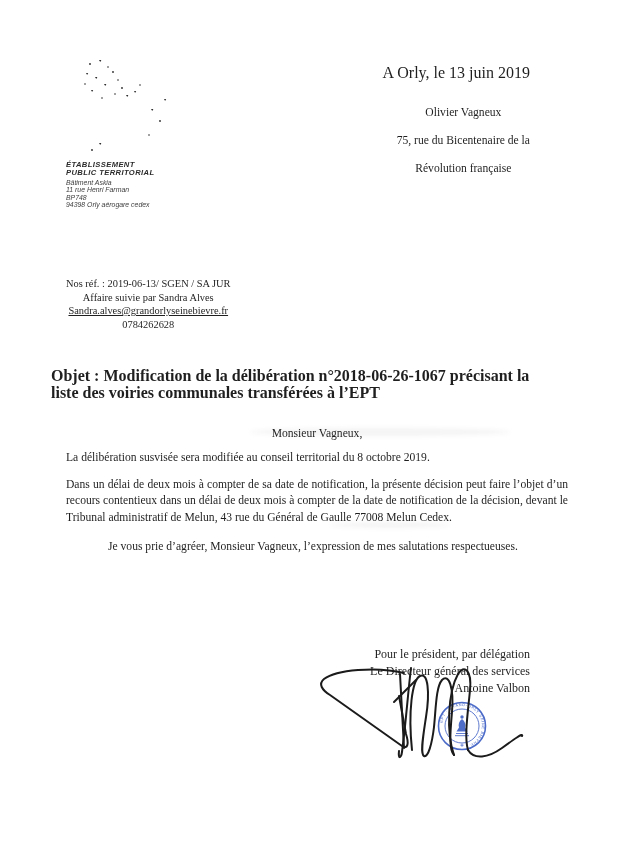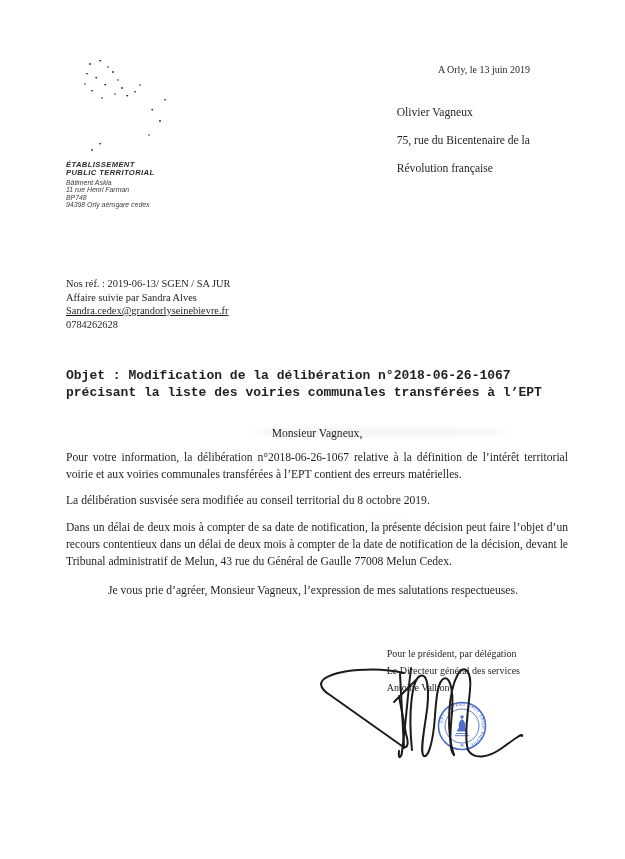--- a/index.html
+++ b/index.html
@@ -27,44 +27,44 @@
 
   .org-block {
     position: absolute; left: 66px; top: 161px;
     font-family: "Liberation Sans", "DejaVu Sans", sans-serif;
     color: #2b2b2b;
   }
   .org-bold { font-weight: bold; font-size: 7.6px; line-height: 7.6px; letter-spacing: 0.4px; font-style: italic; }
   .org-addr { margin-top: 3px; font-style: italic; font-size: 6.9px; line-height: 7.3px; color: #3d3d3d; }
 
   
-  .date-line { position: absolute; right: 95px; top: 64px; font-size: 10px; }
+  .date-line { position: absolute; right: 95px; top: 64px; font-size: 16px; }
   .recipient {
     position: absolute; right: 95px; top: 99px;
-    text-align: left; font-size: 11.6px; line-height: 28px;
+    text-align: center; font-size: 11.6px; line-height: 28px;
   }
 
   
-  .refs { position: absolute; left: 66px; top: 277px; font-size: 10.4px; line-height: 13.6px; }
+  .refs { position: absolute; left: 66px; top: 277px; font-size: 10.4px; line-height: 13.6px; text-align: center; }
   .refs .email { text-decoration: underline; text-underline-offset: 1px; }
 
   
   .subject {
-    position: absolute; left: 66px; top: 368px; width: 505px;
-    font-weight: bold; font-size: 13px; line-height: 16.5px; font-family: Liberation Mono, monospace;
+    position: absolute; left: 51px; top: 368px; width: 505px;
+    font-weight: bold; font-size: 16px; line-height: 16.5px;
   }
   .body-text { position: absolute; left: 66px; top: 426px; width: 502px; font-size: 11.6px; line-height: 16.8px; }
   .body-text p { margin: 0 0 10px 0; text-align: justify; }
   .body-text p.salutation { margin-bottom: 7px; text-align: center; }
   .body-text p:last-child { margin-top: 12px; margin-left: 42px; }
 
   
   .sig-text {
-    position: absolute; right: 105px; top: 646px;
-    font-size: 10px; line-height: 16.8px;
+    position: absolute; right: 95px; top: 646px;
+    text-align: right; font-size: 12px; line-height: 16.8px;
   }
   .stamp-svg { position: absolute; left: 436px; top: 700px; }
   .signature-svg { position: absolute; left: 316px; top: 662px; }
 
   .smudge {
     position: absolute; border-radius: 50%;
     background: rgba(40,40,40,0.05); filter: blur(2px);
   }
   .smudge.s1 { left: 250px; top: 428px; width: 260px; height: 8px; }
   .smudge.s2 { left: 330px; top: 522px; width: 120px; height: 6px; }
@@ -120,29 +120,28 @@
 
   <div class="recipient">
     <div>Olivier Vagneux</div>
     <div>75, rue du Bicentenaire de la</div>
     <div>Révolution française</div>
   </div>
 
   <div class="refs">
     <div>Nos réf. : 2019-06-13/ SGEN / SA JUR</div>
     <div>Affaire suivie par Sandra Alves</div>
-    <div class="email">Sandra.cedex@grandorlyseinebievre.fr</div>
+    <div class="email">Sandra.alves@grandorlyseinebievre.fr</div>
     <div>0784262628</div>
   </div>
 
   <div class="subject">Objet : Modification de la délibération n°2018-06-26-1067 précisant la liste des voiries communales transférées à l’EPT</div>
 
   <div class="body-text">
     <p class="salutation">Monsieur Vagneux,</p>
-    <p>Pour votre information, la délibération n°2018-06-26-1067 relative à la définition de l’intérêt territorial voirie et aux voiries communales transférées à l’EPT contient des erreurs matérielles.</p>
     <p>La délibération susvisée sera modifiée au conseil territorial du 8 octobre 2019.</p>
     <p>Dans un délai de deux mois à compter de sa date de notification, la présente décision peut faire l’objet d’un recours contentieux dans un délai de deux mois à compter de la date de notification de la décision, devant le Tribunal administratif de Melun, 43 rue du Général de Gaulle 77008 Melun Cedex.</p>
     <p>Je vous prie d’agréer, Monsieur Vagneux, l’expression de mes salutations respectueuses.</p>
   </div>
 
   <div class="sig-text">
     <div>Pour le président, par délégation</div>
     <div>Le Directeur général des services</div>
     <div>Antoine Valbon</div>
   </div>

